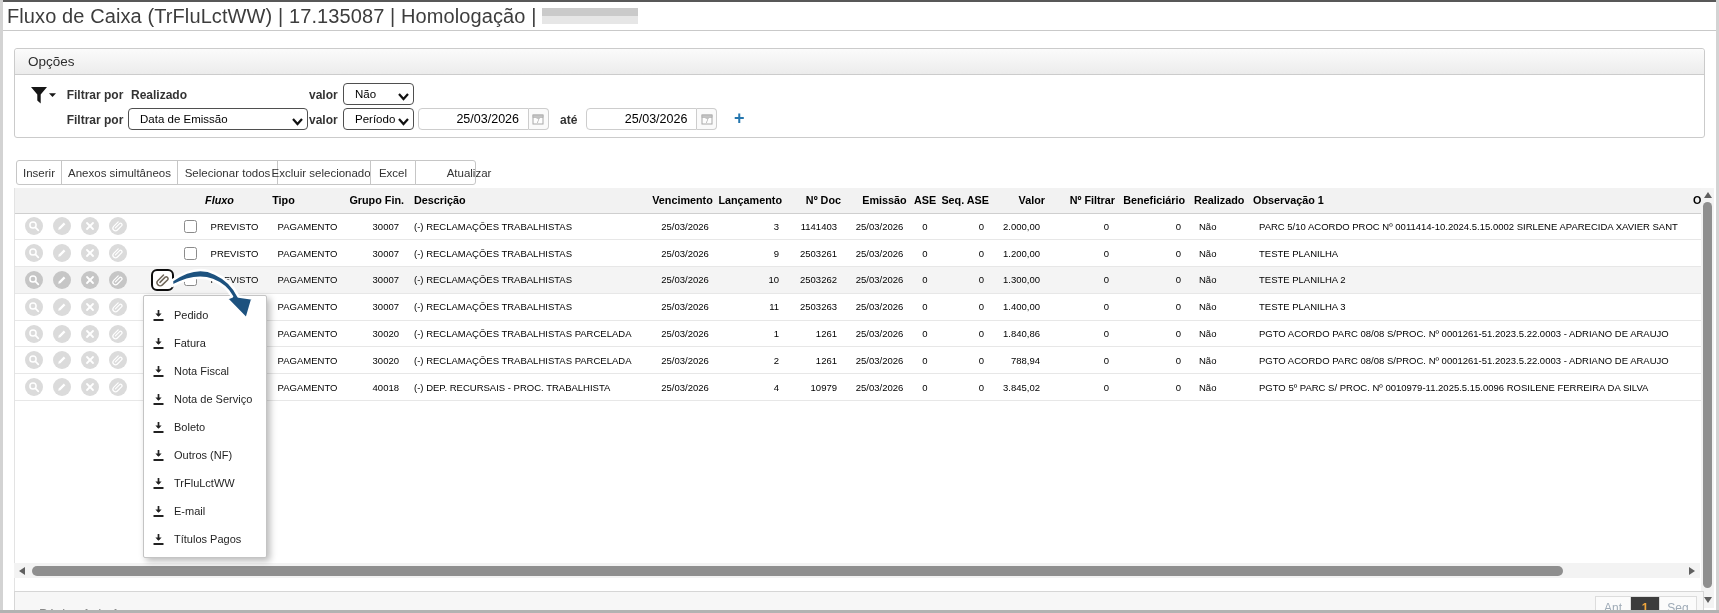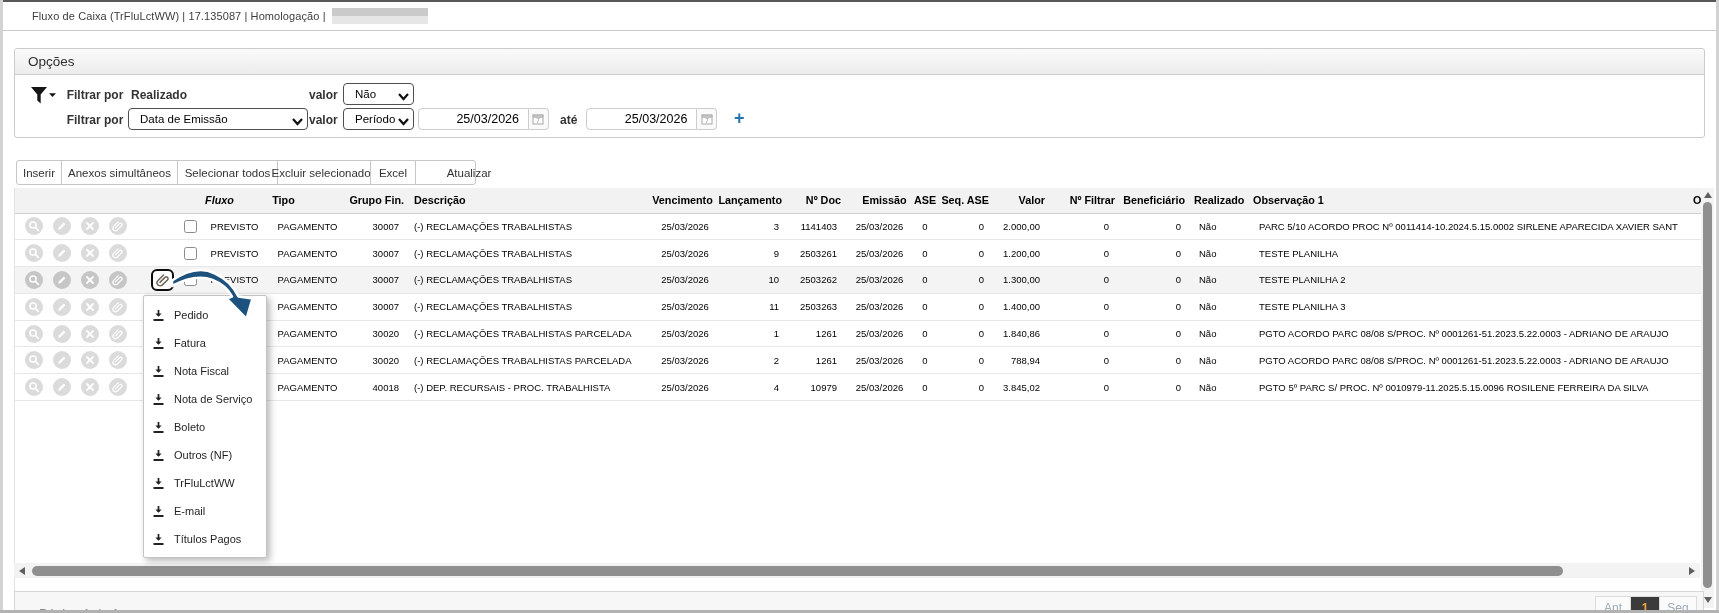--- a/index.html
+++ b/index.html
@@ -10,21 +10,21 @@
   }
   
   .edge-top    { position:absolute; left:0; top:0; width:1719px; height:2px; background:#585858; z-index:50;}
   .edge-left   { position:absolute; left:0; top:0; width:3px; height:613px; background:#d3d3d3; z-index:50;}
   .edge-right  { position:absolute; left:1716px; top:0; width:3px; height:613px; background:#d3d3d3; z-index:50;}
   .edge-bottom { position:absolute; left:0; top:610px; width:1719px; height:3px; background:#b2b2b2; z-index:51;}
 
   
   .titlebar { position:absolute; left:3px; top:2px; width:1713px; height:29px; background:#fff;
               border-bottom:1px solid #c9c9c9; display:flex; align-items:center; }
-  .titlebar .title { margin-left:29px; font-size:11px; color:#3d3d3d; letter-spacing:0.1px; }
+  .titlebar .title { margin-left:4px; font-size:20px; color:#3d3d3d; letter-spacing:0.1px; }
   .redaction { display:inline-block; margin-left:6px; vertical-align:-3px; }
 
   
   .options { position:absolute; left:14px; top:48px; width:1691px; height:90px;
              border:1px solid #cbcbcb; border-radius:3px; background:#fff; }
   .options-header { height:26px; background:linear-gradient(#fbfbfb,#ececec);
                     border-bottom:1px solid #ccc; border-radius:3px 3px 0 0;
                     display:flex; align-items:center; }
   .options-header span { margin-left:13px; font-size:13.5px; color:#2e2e2e; }
   .options-body { position:relative; height:63px; }

